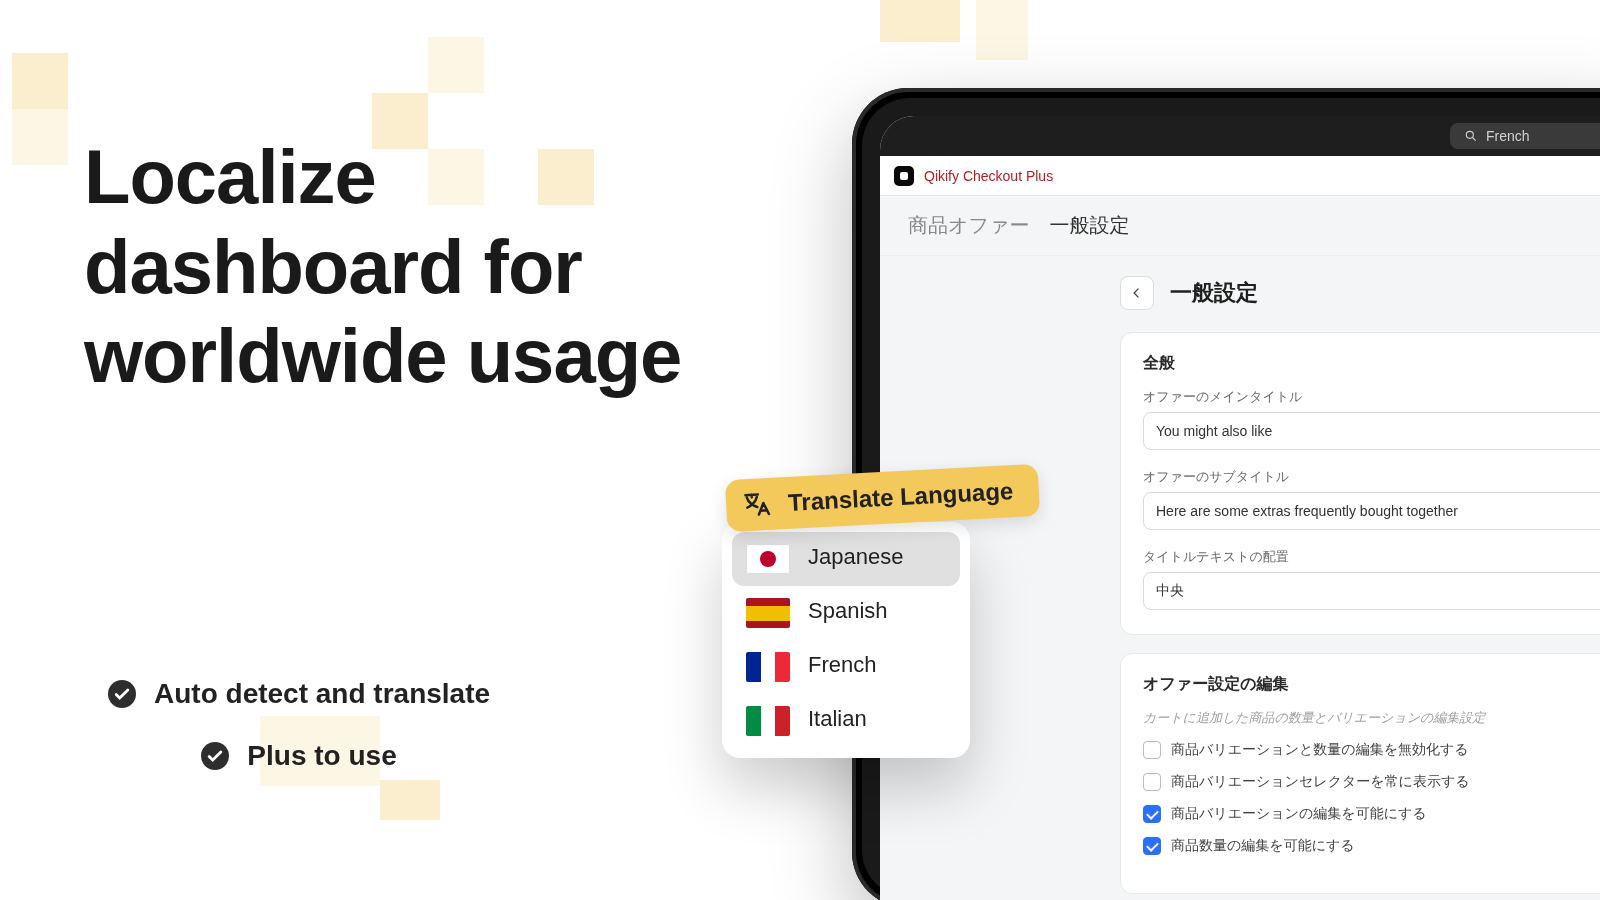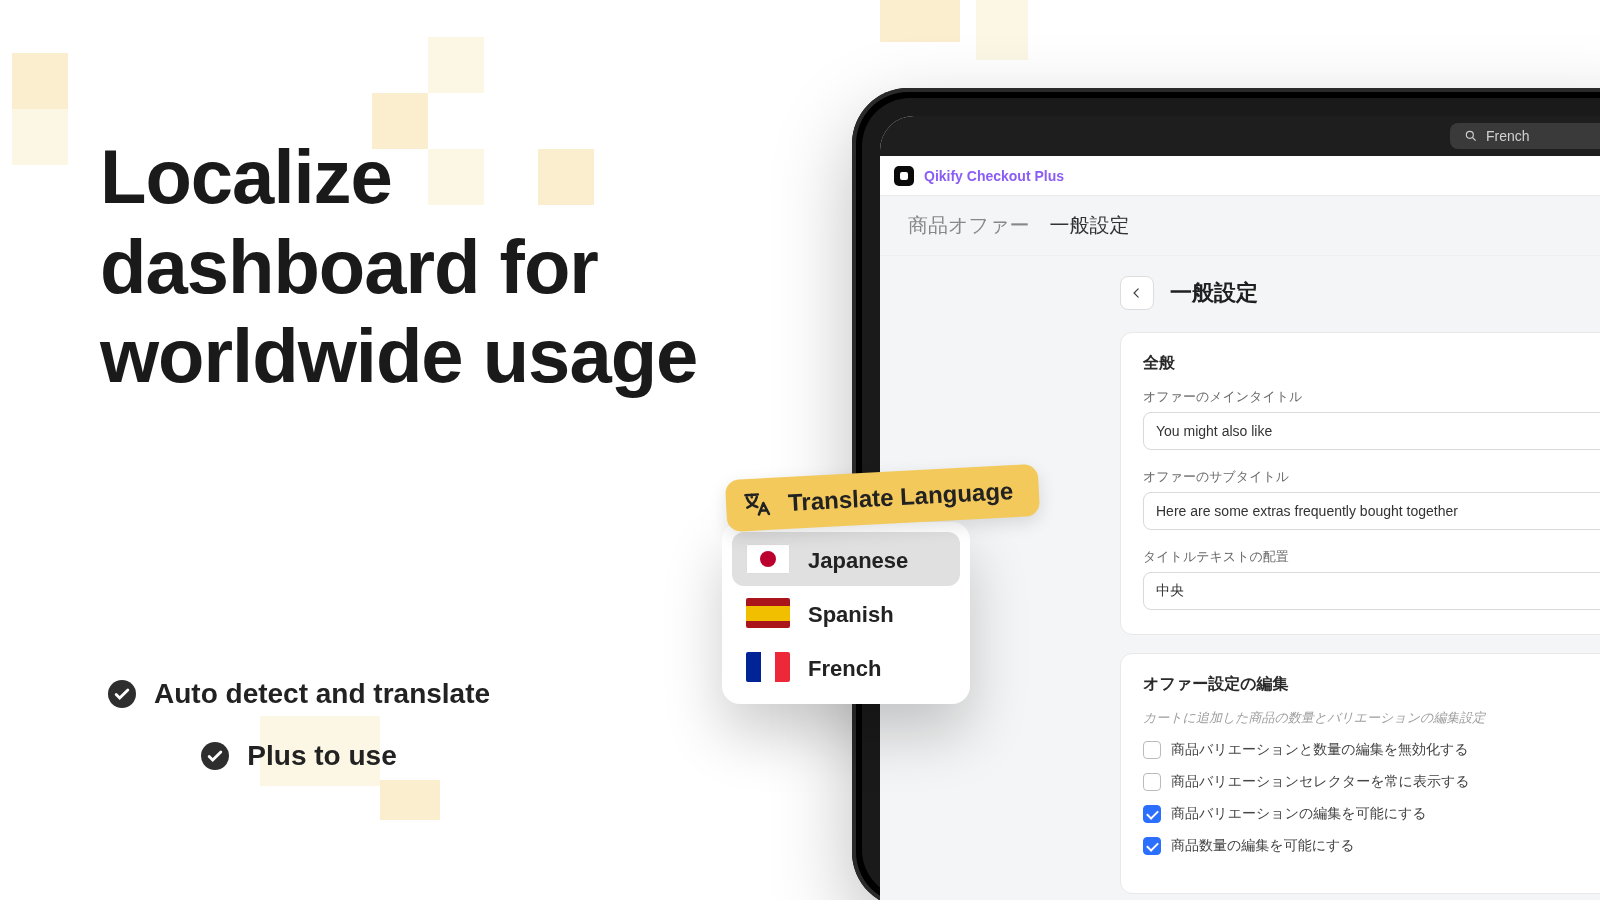--- a/index.html
+++ b/index.html
@@ -11,40 +11,40 @@
   .d2 { left: 12px;  top: 109px; width: 56px; height: 56px; background: rgba(250,238,206,.55); }
   .d3 { left: 372px; top: 93px;  width: 56px; height: 56px; }
   .d4 { left: 428px; top: 149px; width: 56px; height: 56px; background: rgba(250,238,206,.55); }
   .d5 { left: 428px; top: 37px;  width: 56px; height: 56px; background: rgba(250,238,206,.55); }
   .d6 { left: 538px; top: 149px; width: 56px; height: 56px; }
   .d7 { left: 880px; top: 0;     width: 80px; height: 42px; }
   .d8 { left: 976px; top: 0;     width: 52px; height: 60px; background: rgba(250,238,206,.55); }
   .d9 { left: 260px; top: 716px; width: 120px; height: 70px; background: rgba(250,238,206,.55); }
   .d10{ left: 380px; top: 780px; width: 60px;  height: 40px; }
 
-  .headline { position: absolute; left: 100px; top: 132px; width: 620px;
+  .headline { position: absolute; left: 84px; top: 132px; width: 620px;
     font-weight: 800; font-size: 76px; line-height: 1.18; letter-spacing: -1px; color: #1a1a1a; }
   .features { position: absolute; left: 108px; top: 678px; }
   .feat-row { display: flex; align-items: center; gap: 18px; margin-bottom: 30px; justify-content: center; }
   .feat-row .txt { font-size: 28px; font-weight: 600; color: #222; }
   .check-badge { width: 28px; height: 28px; display: inline-flex; }
 
   .device { position: absolute; left: 852px; top: 88px; width: 820px; height: 820px;
     border-radius: 56px; background: #000; box-shadow: 0 30px 80px rgba(0,0,0,.25), inset 0 0 0 4px #2a2a2a; }
   .device::before { content: ""; position: absolute; inset: 10px; border-radius: 48px; background: #1a1a1a; }
   .screen { position: absolute; left: 28px; top: 28px; right: 0; bottom: 0; border-radius: 34px 0 0 0; overflow: hidden; background: #f4f5f6; }
 
   .topbar { height: 40px; background: #1e1e1e; display: flex; align-items: center; justify-content: flex-end; padding: 0 22px; }
   .search { display: flex; align-items: center; gap: 8px; background: #3a3a3a; color: #d0d0d0; padding: 5px 14px; border-radius: 8px; font-size: 14px; min-width: 200px; }
   .search svg { width: 14px; height: 14px; }
 
   .appbar { height: 40px; background: #fff; display: flex; align-items: center; padding: 0 14px; gap: 10px; border-bottom: 1px solid #e9e9e9; }
   .app-icon { width: 20px; height: 20px; border-radius: 5px; background: #0a0a0a; display: flex; align-items: center; justify-content: center; }
   .app-icon span { width: 8px; height: 8px; border-radius: 2px; background: #fff; display: block; }
-  .app-title { font-size: 14px; color: #8b5cf6; font-weight: 700; text-align: right; }
+  .app-title { font-size: 14px; color: #b91c1c; font-weight: 400; text-align: right; }
 
   .crumbs { height: 60px; display: flex; align-items: center; gap: 20px; padding: 0 28px; font-size: 20px; color: #888; border-bottom: 1px solid #eee; }
   .crumbs .active { color: #333; font-weight: 500; }
 
   .page { padding: 20px 0 0 240px; }
   .page-head { display: flex; align-items: center; gap: 16px; margin-bottom: 22px; }
   .back-btn { width: 34px; height: 34px; border: 1px solid #ddd; border-radius: 8px; background: #fff; display: flex; align-items: center; justify-content: center; }
   .page-title { font-size: 22px; font-weight: 700; color: #202020; }
 
   .card { background: #fff; border: 1px solid #e8e8e8; border-radius: 12px; padding: 20px 22px 24px; margin-bottom: 18px; width: 560px; }
@@ -58,21 +58,21 @@
   .chk.on { background: #2b6fff; border-color: #2b6fff; }
   .chk.on::after { content: ""; width: 5px; height: 9px; border: solid #fff; border-width: 0 2px 2px 0; transform: rotate(45deg); margin-top: -2px; }
 
   .translate-pill{ position:absolute; left:726px; top:472px; background:#f3c95c; color:#222;
     padding:12px 26px 12px 62px; border-radius:14px; font-size:24px; font-weight:700;
     transform:rotate(-3deg); box-shadow:0 6px 18px rgba(0,0,0,.12); z-index:5; }
   .translate-pill .ic{ position:absolute; left:16px; top:50%; transform:translateY(-50%); width:30px; height:30px; }
 
   .lang-pop{ position:absolute; left:722px; top:522px; width:248px; background:#fff; border-radius:18px;
     box-shadow:0 30px 60px rgba(0,0,0,.20); padding:10px; z-index:4; }
-  .lang-item{ display:flex; align-items:flex-end; gap:18px; padding:12px 14px; border-radius:12px; font-size:22px; font-weight:700; color:#222; }
+  .lang-item{ display:flex; align-items:flex-start; gap:18px; padding:12px 14px; border-radius:12px; font-size:22px; font-weight:400; color:#222; }
   .lang-item.sel{ background:#e0e0e0; }
   .flag{ width:44px; height:30px; display:inline-block; position:relative; overflow:hidden; border-radius:2px; }
   .flag-jp{ background:#fff; box-shadow: inset 0 0 0 1px #ddd; }
   .flag-jp::after{ content:""; position:absolute; width:16px; height:16px; border-radius:50%; background:#bc002d; left:50%; top:50%; transform:translate(-50%,-50%); }
   .flag-fr{ background:linear-gradient(90deg,#002395 0 33.3%,#fff 33.3% 66.6%,#ED2939 66.6% 100%); }
   .flag-it{ background:linear-gradient(90deg,#008C45 0 33.3%,#fff 33.3% 66.6%,#CD212A 66.6% 100%); }
   .flag-es{ background:linear-gradient(180deg,#AA151B 0 25%,#F1BF00 25% 75%,#AA151B 75% 100%); }
   .flag-uk{ background:#012169; }
   .flag-uk::before{ content:""; position:absolute; inset:0;
     background:
@@ -218,14 +218,18 @@
         <span>Japanese</span>
       </div>
       <div class="lang-item">
         <span class="flag flag-es"></span>
         <span>Spanish</span>
       </div>
       <div class="lang-item">
         <span class="flag flag-fr"></span>
         <span>French</span>
       </div>
+      <div class="lang-item">
+        <span class="flag flag-it"></span>
+        <span>Italian</span>
+      </div>
     </div>
 </div>
 
 </body></html>

